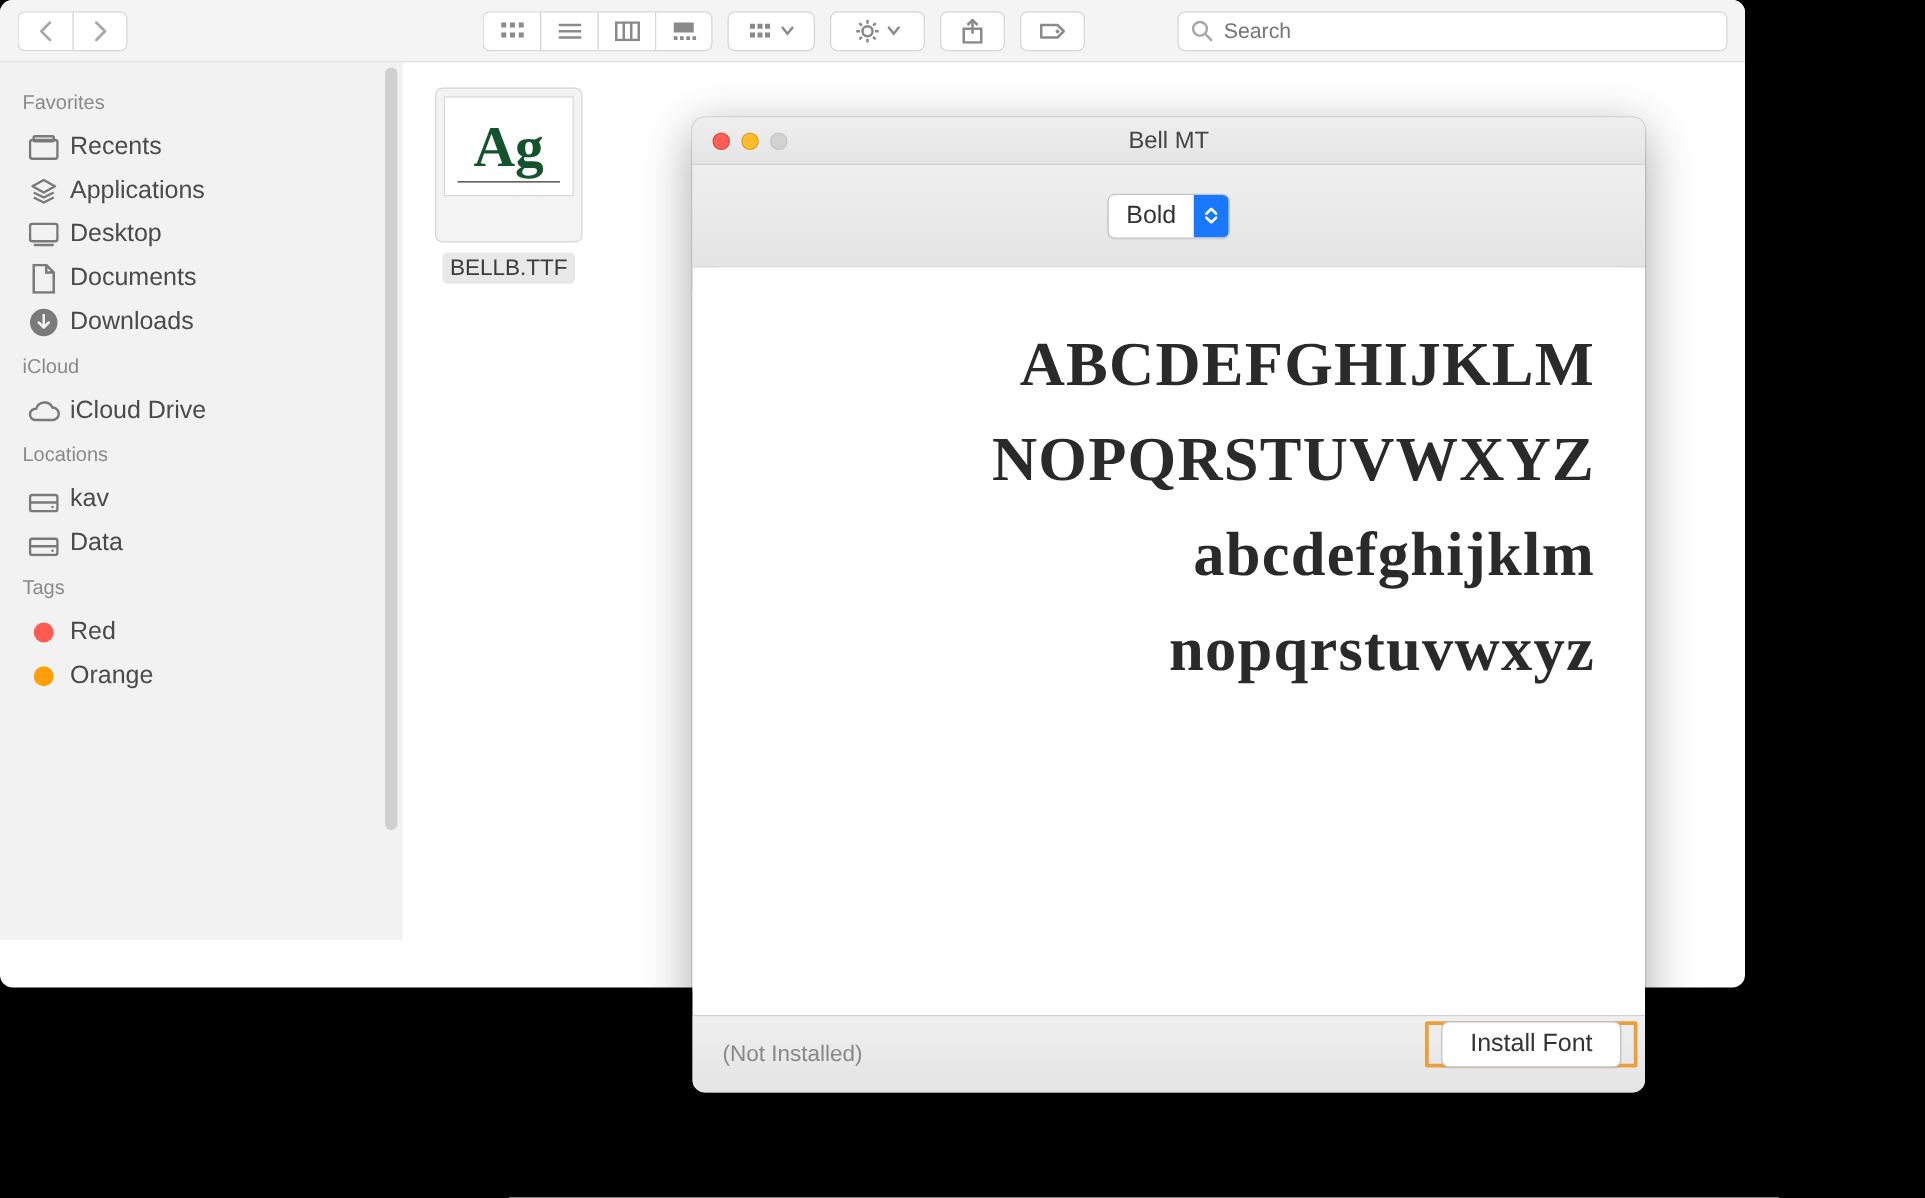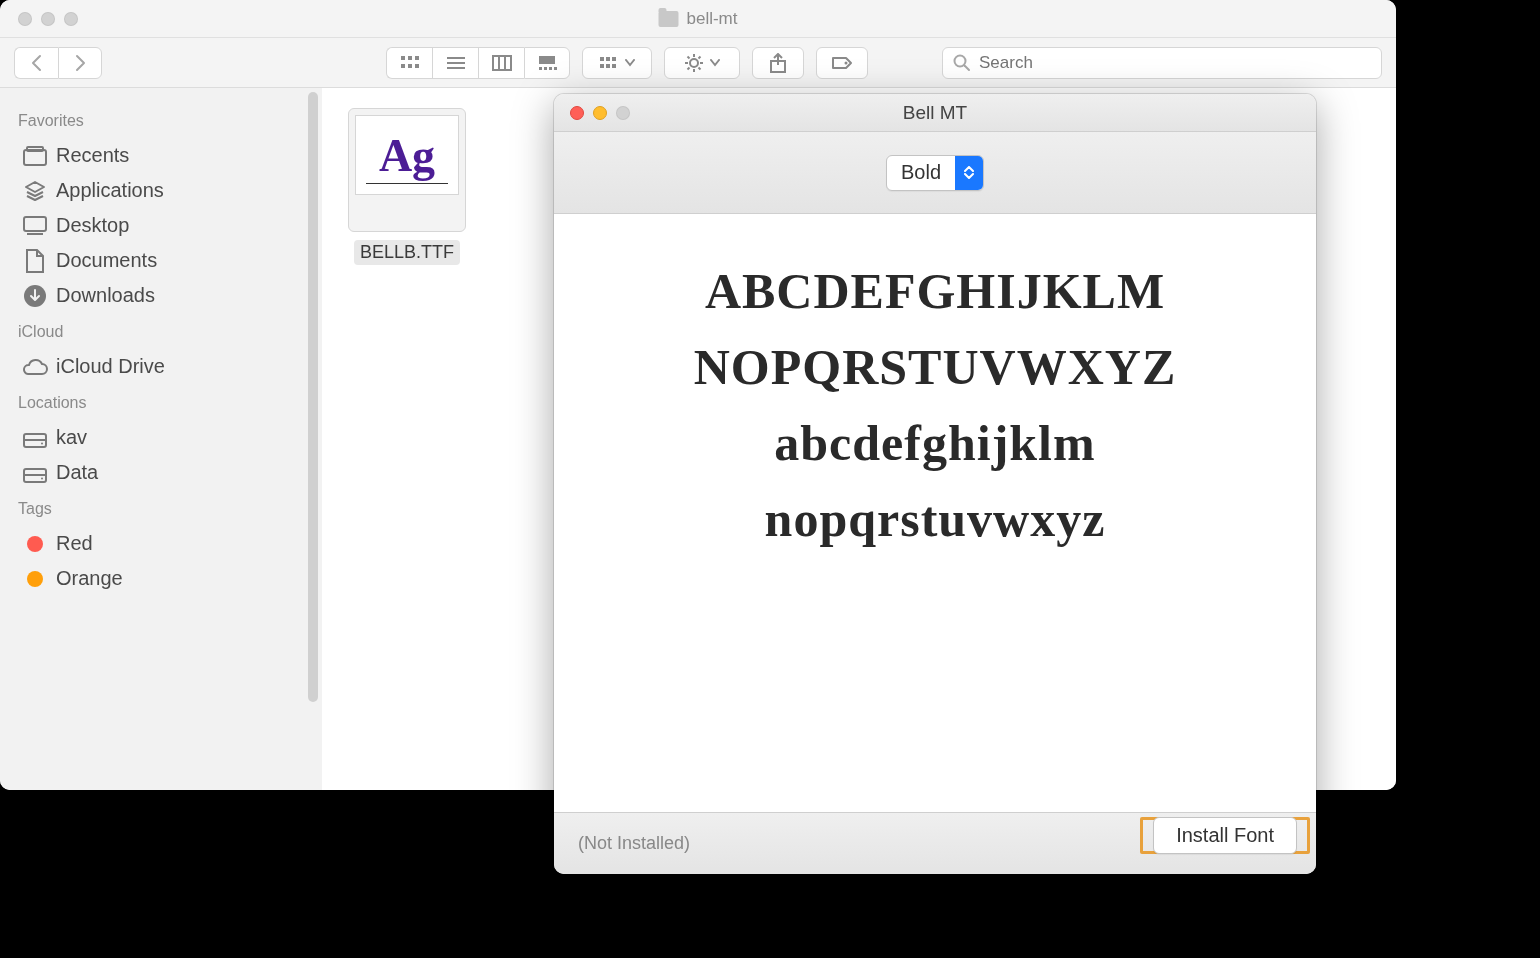--- a/index.html
+++ b/index.html
@@ -164,21 +164,21 @@
 .file-thumb-inner {
   width: 100%; height: 80px;
   background: #fff;
   border: 1px solid #d6d6d6;
   display: flex;
   align-items: center;
   justify-content: center;
   font-family: Georgia, "Times New Roman", serif;
   font-weight: bold;
   font-size: 46px;
-  color: #4c1d95;
+  color: #14532d;
   position: relative;
 }
 .file-thumb-inner .underline {
   position: absolute;
   bottom: 10px;
   left: 10px; right: 10px;
   height: 1px;
   background: #333;
 }
 .file-label {
@@ -250,21 +250,21 @@
   flex-direction: column;
   align-items:center;
   justify-content:center;
   gap:1px;
 }
 .style-select .chev svg { width:10px; height:6px; }
 .preview-body {
   height: calc(100% - 38px - 82px - 62px);
   background:#fff;
   padding: 30px 40px;
-  text-align: center;
+  text-align: right;
   font-family: Georgia, "Times New Roman", serif;
   font-weight: bold;
   color: #2a2a2a;
   border-radius: 20px;
 }
 .preview-body .line { margin: 18px 0; font-size: 50px; letter-spacing: 1px; }
 .preview-footer {
   height: 62px;
   background: linear-gradient(#efefef,#e4e4e4);
   border-top: 1px solid #cfcfcf;
@@ -294,31 +294,20 @@
   font-size: 20px;
   color:#333;
   box-shadow: 0 1px 1px rgba(0,0,0,0.06);
 }
 svg { display:block; }
 </style>
 </head>
 <body>
 
 <div class="finder-window">
-  <div class="finder-titlebar">
-    <div class="traffic-lights">
-      <div class="tl-dot"></div>
-      <div class="tl-dot"></div>
-      <div class="tl-dot"></div>
-    </div>
-    <div class="finder-title">
-      <span class="folder-icon-mini"></span>
-      <span>bell-mt</span>
-    </div>
-  </div>
 
   <div class="finder-toolbar">
     <div class="seg">
       <div class="tb-btn nav-btn">
         <svg width="14" height="18" viewBox="0 0 14 18">
             <path d="M10 2 L3 9 L10 16" stroke="#a6a6a6" stroke-width="2" fill="none" stroke-linecap="round" stroke-linejoin="round"></path>
           </svg>
       </div>
       <div class="tb-btn nav-btn">
         <svg width="14" height="18" viewBox="0 0 14 18">

